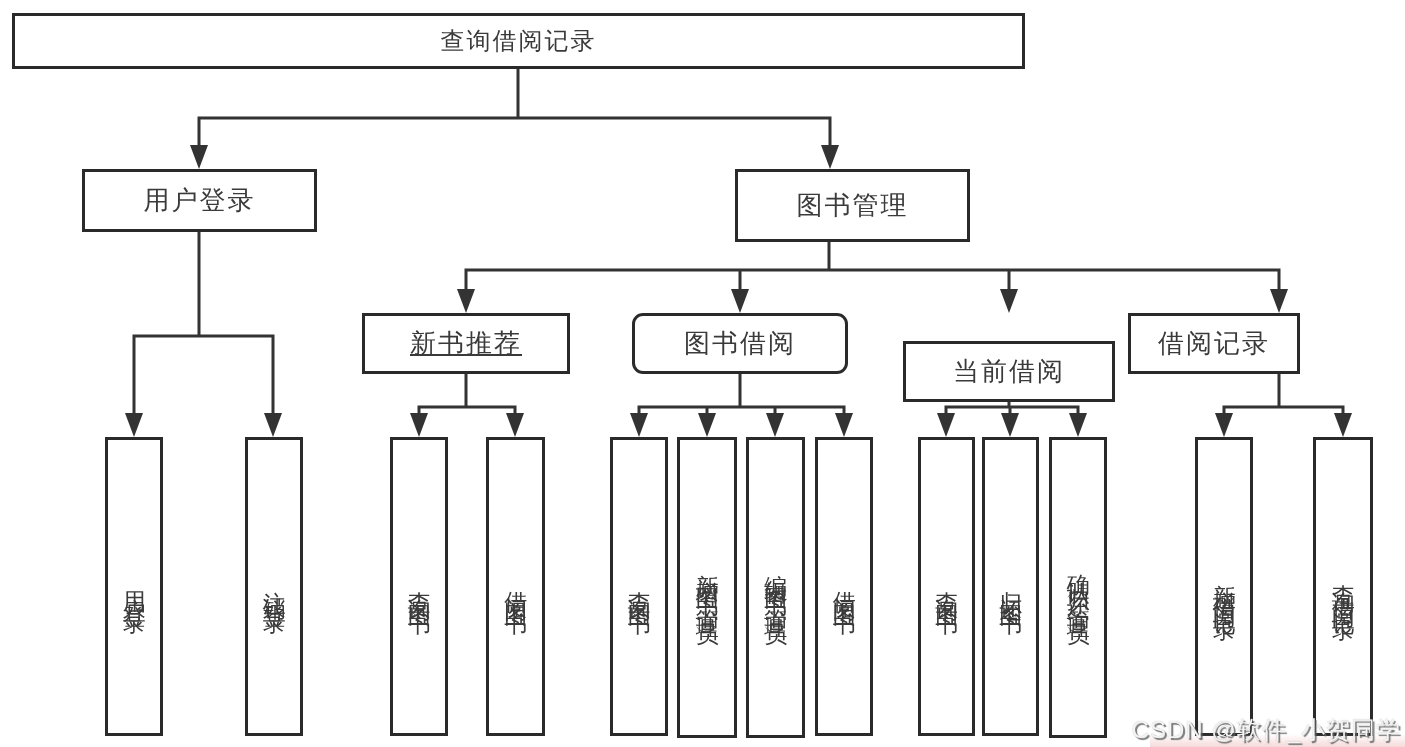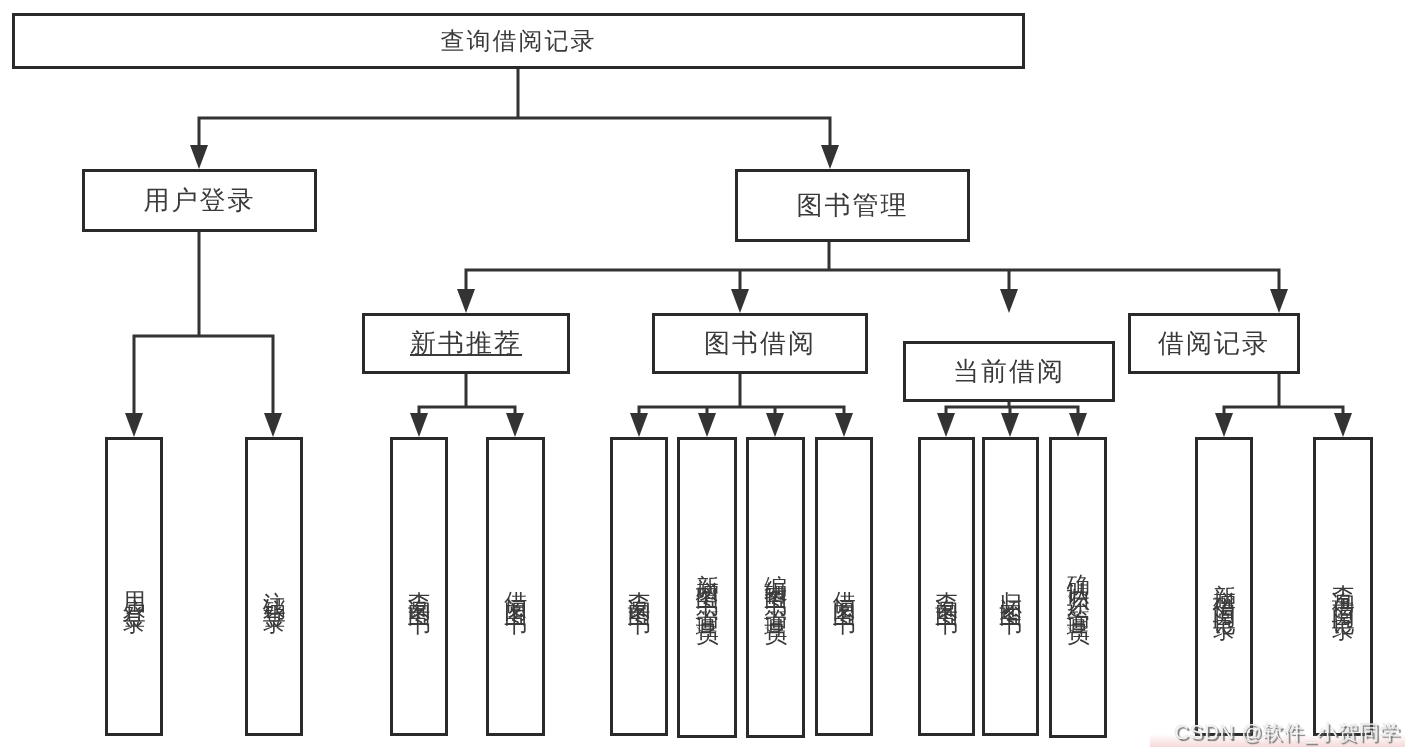--- a/index.html
+++ b/index.html
@@ -48,21 +48,21 @@
     letter-spacing: 7px;
     line-height: 1.1;
     color: #3a3a3a;
     white-space: nowrap;
   }
   .watermark {
     position: absolute;
     right: 4px;
     bottom: 1px;
     z-index: 4;
-    font-size: 20px;
+    font-size: 24px;
     letter-spacing: 1px;
     color: #f4f4f4;
     text-shadow: 2px 2px 1px rgba(95,95,95,0.85), 0 0 1px rgba(120,120,120,0.5);
     white-space: nowrap;
   }
   .pink-tint {
     position: absolute;
     right: 0; bottom: 0;
     width: 255px; height: 13px;
     background: linear-gradient(to top, rgba(238,186,186,0.55), rgba(238,186,186,0));
@@ -114,21 +114,21 @@
       <polygon points="1334,413 1352,413 1343,437"></polygon>
     </g>
   </svg>
 
   <div class="hbox root" style="left:12px; top:13px; width:1013px; height:56px;">查询借阅记录</div>
 
   <div class="hbox" style="left:82px; top:169px; width:235px; height:63px;">用户登录</div>
   <div class="hbox" style="left:711px; top:169px; width:235px; height:73px;margin-left:24px;">图书管理</div>
 
   <div class="hbox" style="left:362px; top:313px; width:208px; height:61px;text-decoration:underline;">新书推荐</div>
-  <div class="hbox" style="left:652px; top:313px; width:216px; height:61px;">图书借阅</div>
+  <div class="hbox" style="left:632px; top:313px; width:216px; height:61px;border-radius:11px;">图书借阅</div>
   <div class="hbox" style="left:903px; top:313px; width:212px; height:61px;margin-top:28px;">当前借阅</div>
   <div class="hbox" style="left:1128px; top:313px; width:172px; height:61px;">借阅记录</div>
 
   <div class="vbox" style="left:105px; top:437px; width:58px; height:299px;">
     <span class="vtext">用户登录</span>
   </div>
   <div class="vbox" style="left:245px; top:437px; width:58px; height:299px;">
     <span class="vtext">注销登录</span>
   </div>
 

